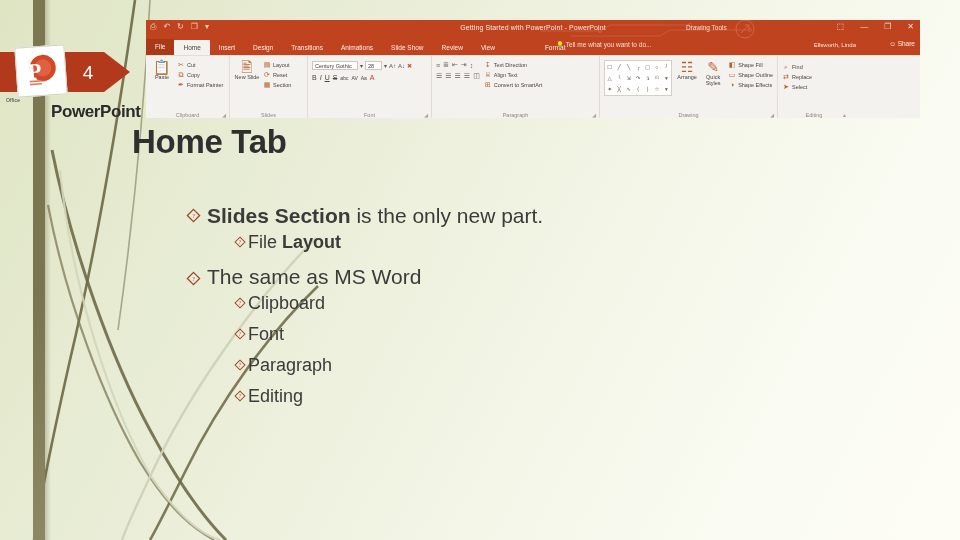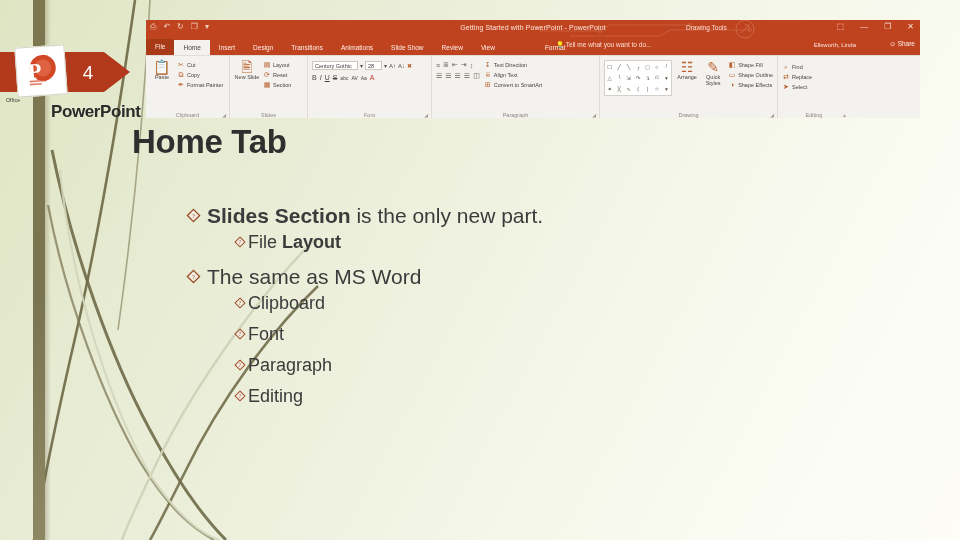--- a/index.html
+++ b/index.html
@@ -225,21 +225,21 @@
   .lvl1 .txt { font-size: 21px; }
   .lvl1 .bullet svg { width: 15px; height: 15px; }
 
   .lvl2 { margin-left: 48px; margin-bottom: 6px; }
   .lvl2 .txt { font-size: 18px; }
   .lvl2 .bullet { margin-right: 2px; }
   .lvl2 .bullet svg { width: 12px; height: 12px; }
 
   .b { font-weight: bold; }
 
-  .gap-before { margin-top: 12px; }
+  .gap-before { margin-top: 12px; align-items: flex-end; }
   .gap-sm { margin-top: 10px; }
 </style>
 </head>
 <body>
 
 <div id="slide">
 
   <svg class="reeds" viewBox="0 0 320 540" preserveAspectRatio="none">
     <path d="M135 0 C118 120 96 250 70 360 C52 440 40 500 34 540" stroke="#6f6a48" stroke-width="2.6" fill="none" opacity=".92"></path>
     <path d="M52 150 C72 250 112 360 150 430 C182 490 206 520 226 540" stroke="#6f6a48" stroke-width="3" fill="none" opacity=".9"></path>

